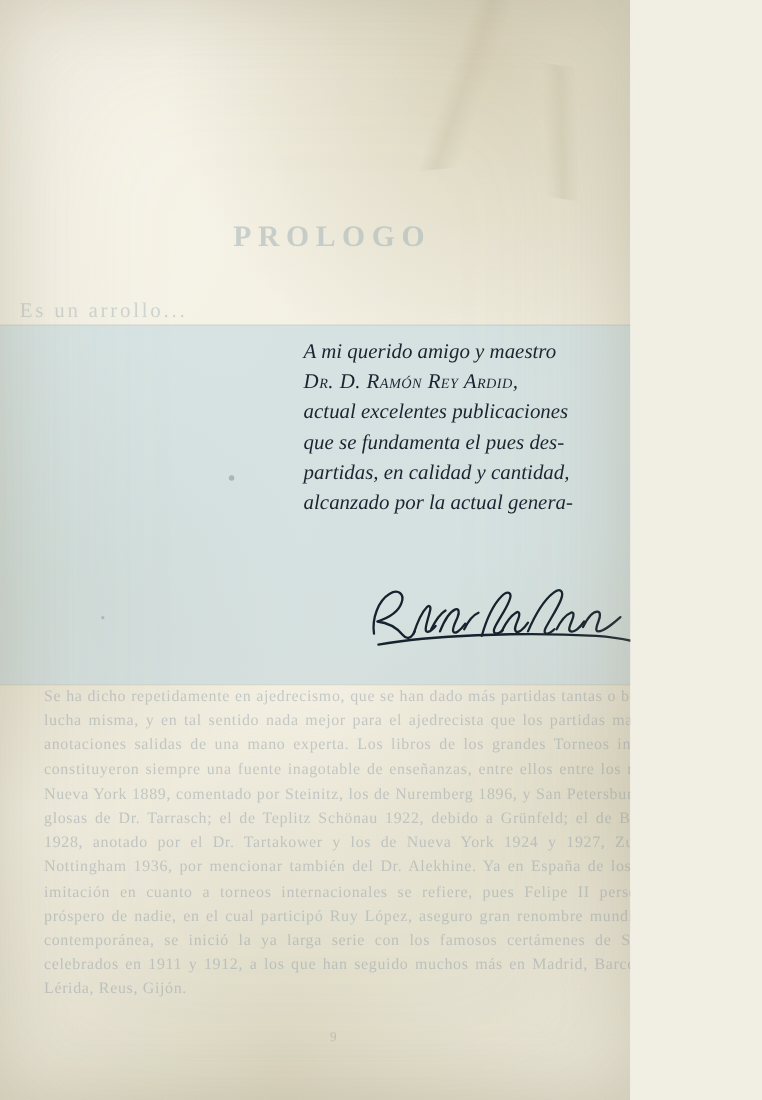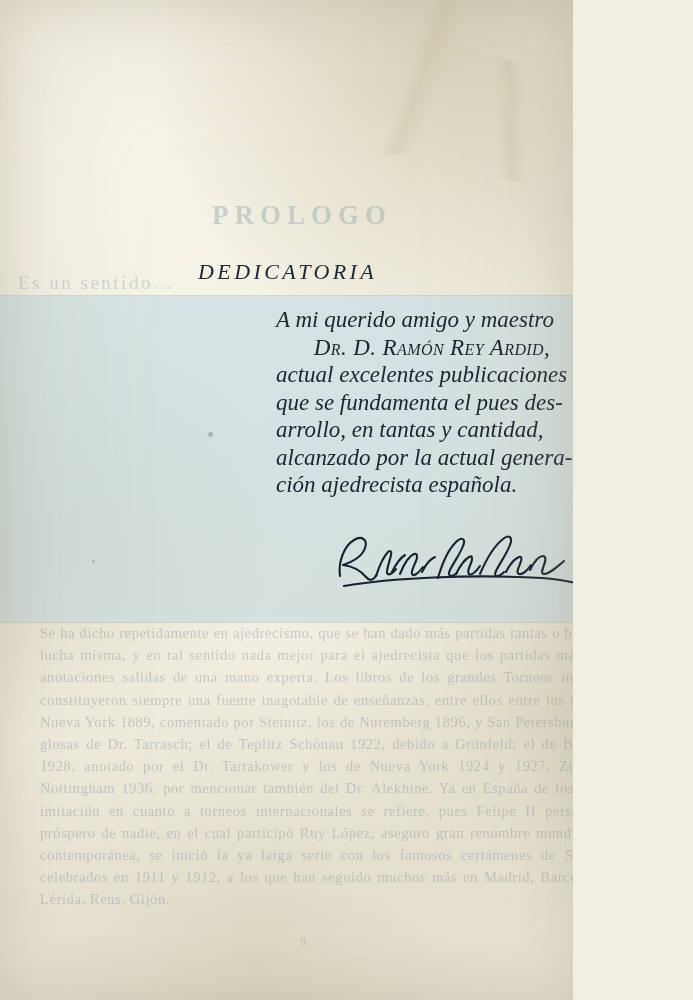--- a/index.html
+++ b/index.html
@@ -120,30 +120,29 @@
     font-style: italic;
     letter-spacing: 3.4px;
     color: #1d2733;
     font-weight: 400;
   }
   .ded-body {
     position: absolute;
     left: 276px;
     top: 306px;
     width: 312px;
-    font-size: 23px;
+    font-size: 19px;
     line-height: 27.5px;
     font-style: italic;
     color: #1b2430;
   }
   .ded-body .line { display: block; white-space: nowrap; }
   .smallcaps {
     font-variant: small-caps;
     letter-spacing: 0.4px;
-    text-align: center;
   }
 
   
   .signature {
     position: absolute;
     left: 330px;
     top: 524px;
     width: 270px;
     height: 70px;
   }
@@ -162,36 +161,34 @@
 </head>
 <body>
 
 <div id="page">
 
   <div class="paper-grain"></div>
   <div class="crease-a"></div>
   <div class="crease-b"></div>
 
   <div class="ghost ghost-title">PROLOGO</div>
-  <div class="ghost ghost-line1">Es un sentido...</div>
+  <div class="ghost ghost-line1">Es un arrollo...</div>
   <div class="ghost ghost-body">Se ha dicho repetidamente en ajedrecismo, que se han dado más partidas tantas o buenas todo lo lucha misma, y en tal sentido nada mejor para el ajedrecista que los partidas magistrales con anotaciones salidas de una mano experta. Los libros de los grandes Torneos internacionales constituyeron siempre una fuente inagotable de enseñanzas, entre ellos entre los mejores el de Nueva York 1889, comentado por Steinitz, los de Nuremberg 1896, y San Petersburgo 1914, con glosas de Dr. Tarrasch; el de Teplitz Schönau 1922, debido a Grünfeld; el de Bad Kissingen 1928, anotado por el Dr. Tartakower y los de Nueva York 1924 y 1927, Zurich 1934 y Nottingham 1936, por mencionar también del Dr. Alekhine. Ya en España de los libros de su imitación en cuanto a torneos internacionales se refiere, pues Felipe II personalmente el próspero de nadie, en el cual participó Ruy López, aseguro gran renombre mundial. En la era contemporánea, se inició la ya larga serie con los famosos certámenes de San Sebastián celebrados en 1911 y 1912, a los que han seguido muchos más en Madrid, Barcelona, Sitges, Lérida, Reus, Gijón.</div>
   <div class="ghost ghost-pagenum">9</div>
 
   <div class="overlay-sheet"></div>
 
-  <div class="ded-heading">DEDICATORIA</div>
 
   <div class="ded-body">
     <span class="line">A mi querido amigo y maestro</span>
     <span class="line smallcaps">Dr. D. Ramón Rey Ardid,</span>
     <span class="line">actual excelentes publicaciones</span>
     <span class="line">que se fundamenta el pues des-</span>
-    <span class="line">arrollo, en tantas y cantidad,</span>
+    <span class="line">partidas, en calidad y cantidad,</span>
     <span class="line">alcanzado por la actual genera-</span>
-    <span class="line">ción ajedrecista española.</span>
   </div>
 
   <div class="signature">
     <svg width="270" height="70" viewBox="0 0 270 70">
       <g fill="none" stroke="#16222e" stroke-width="2.1" stroke-linecap="round" stroke-linejoin="round">
         <path d="M10,52 C8,38 14,22 24,16 C32,11 38,16 35,24 C32,33 22,38 13,41 C22,42 30,46 36,53 C40,58 44,56 47,50"></path>
         <path d="M46,52 C50,40 54,32 58,28 C60,26 62,27 61,31 C60,36 57,44 57,48 C57,52 61,51 66,45"></path>
         <path d="M62,48 C66,40 70,34 75,31"></path>
         <path d="M70,50 C74,40 79,32 84,30 C87,29 88,32 86,37 C84,42 81,47 82,50 C83,53 88,50 93,43"></path>
         <path d="M92,48 C96,40 100,35 105,33"></path>

